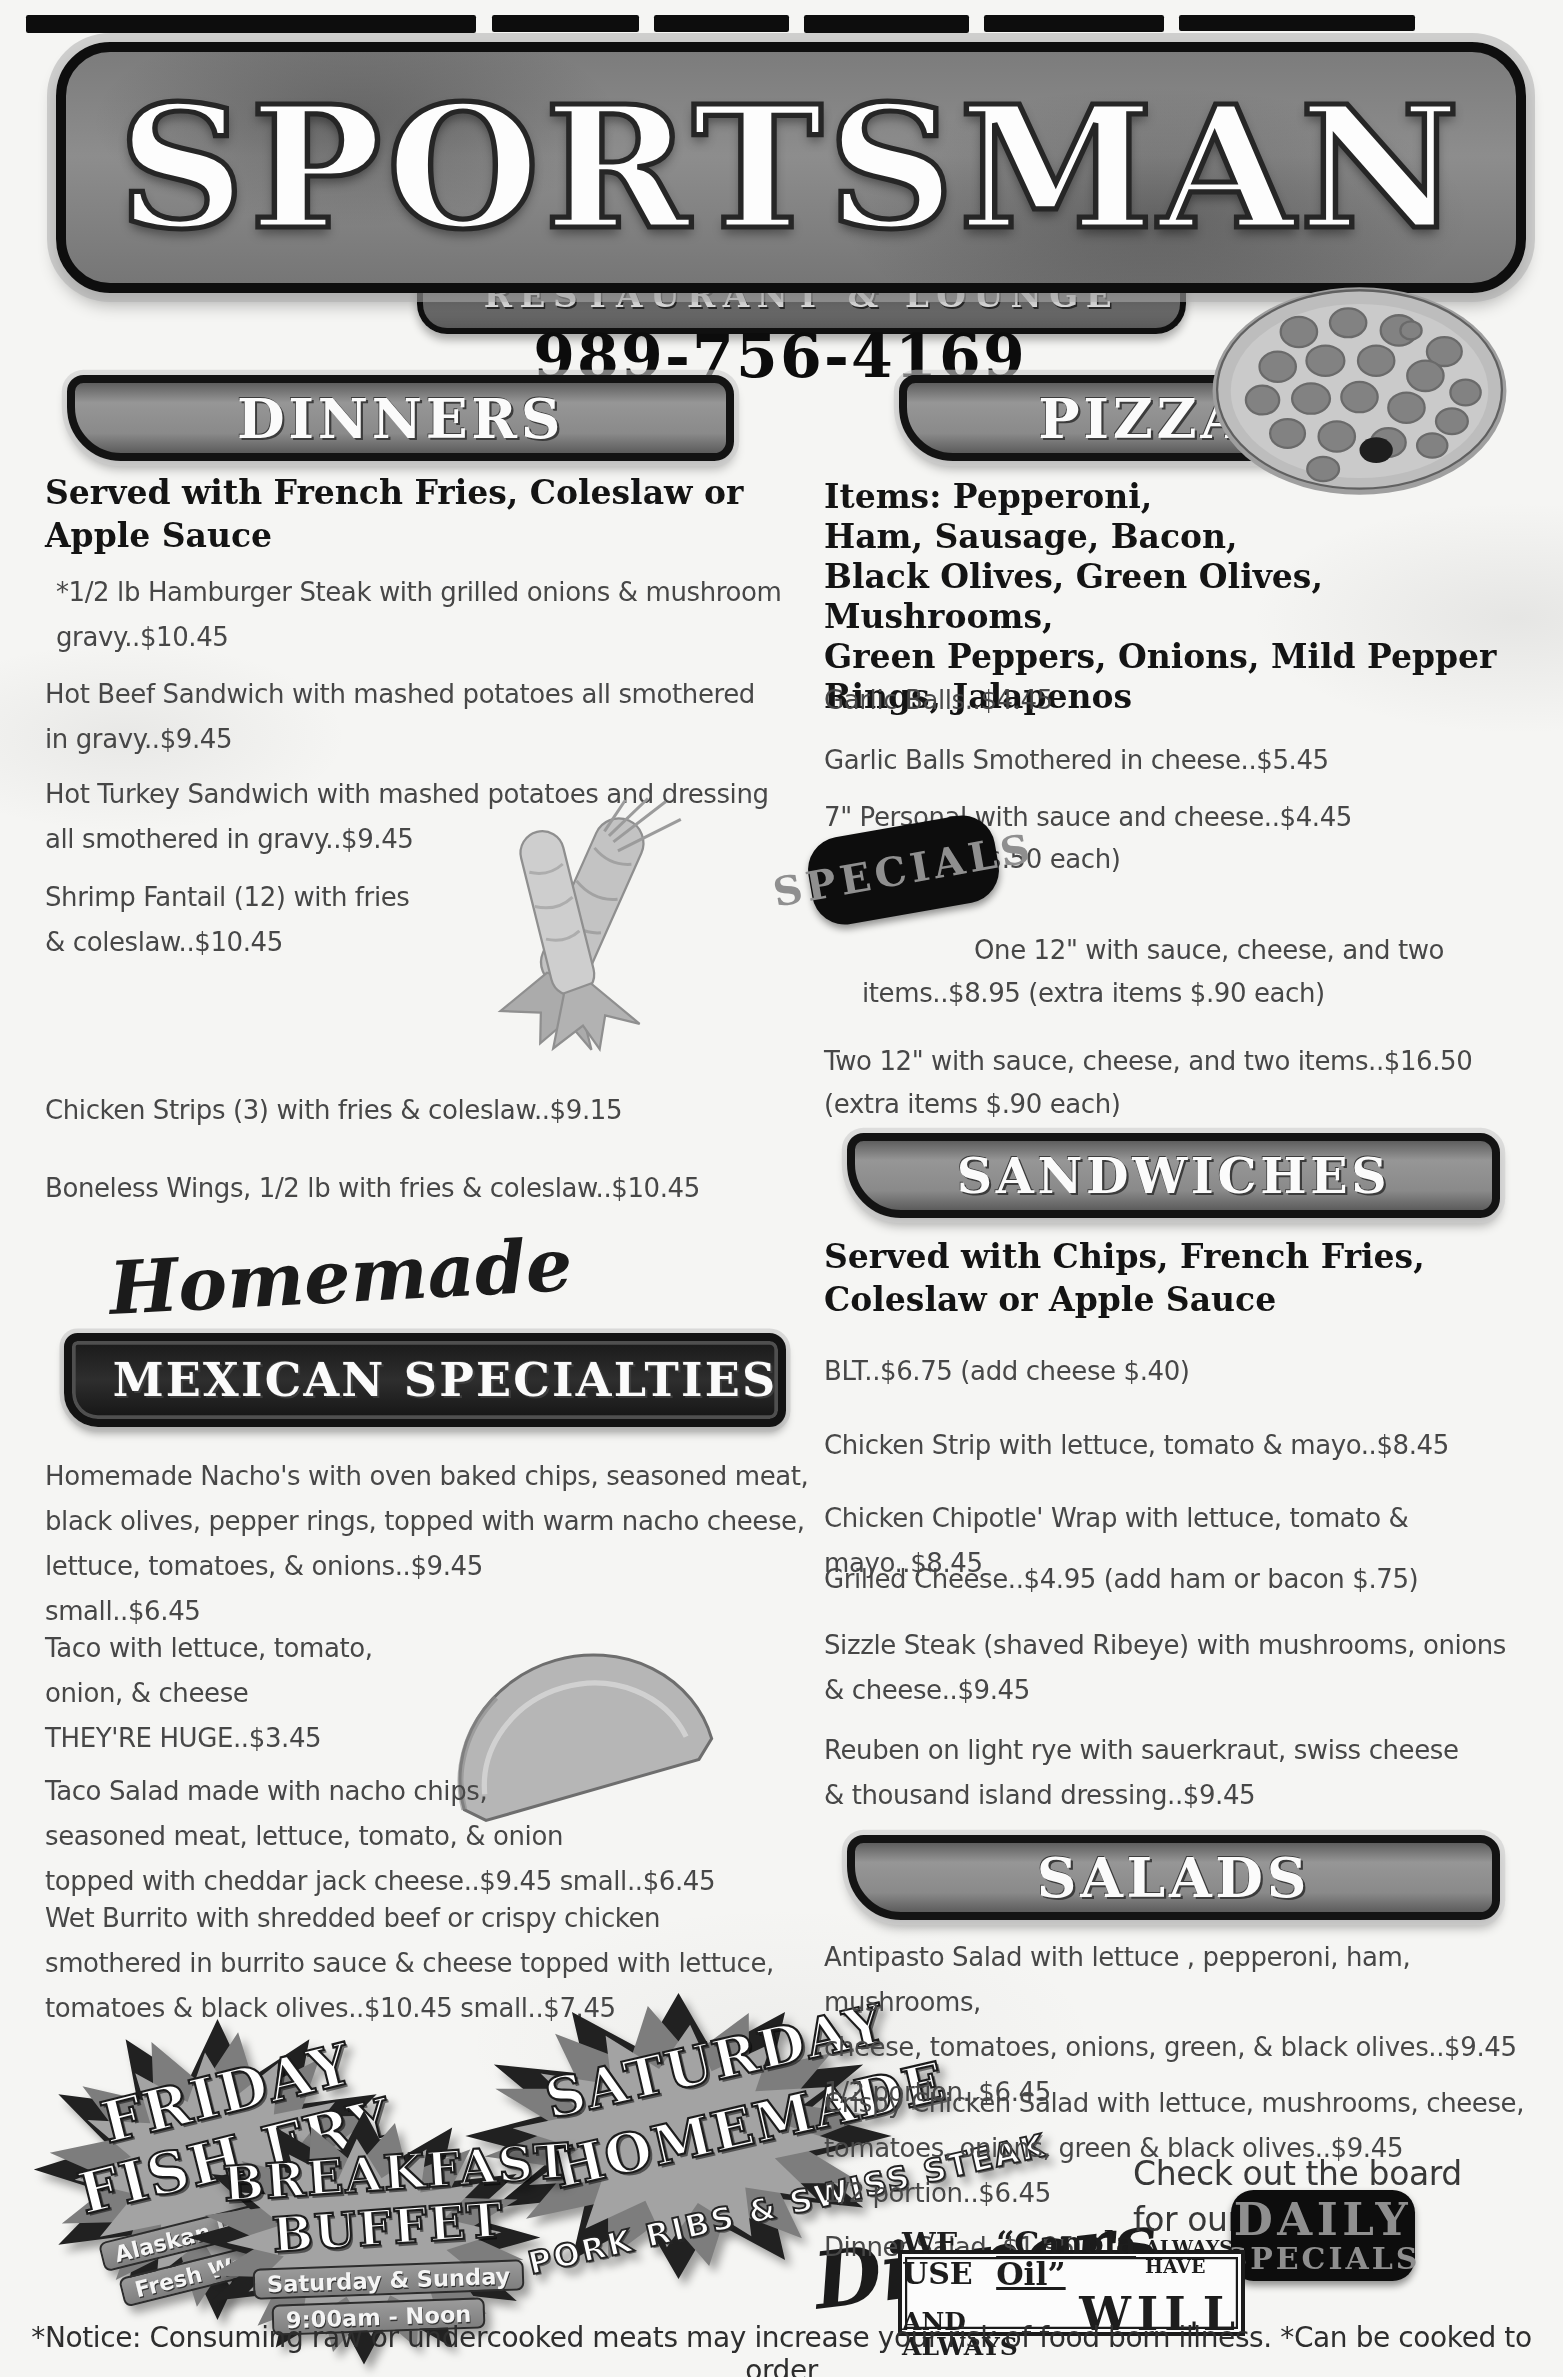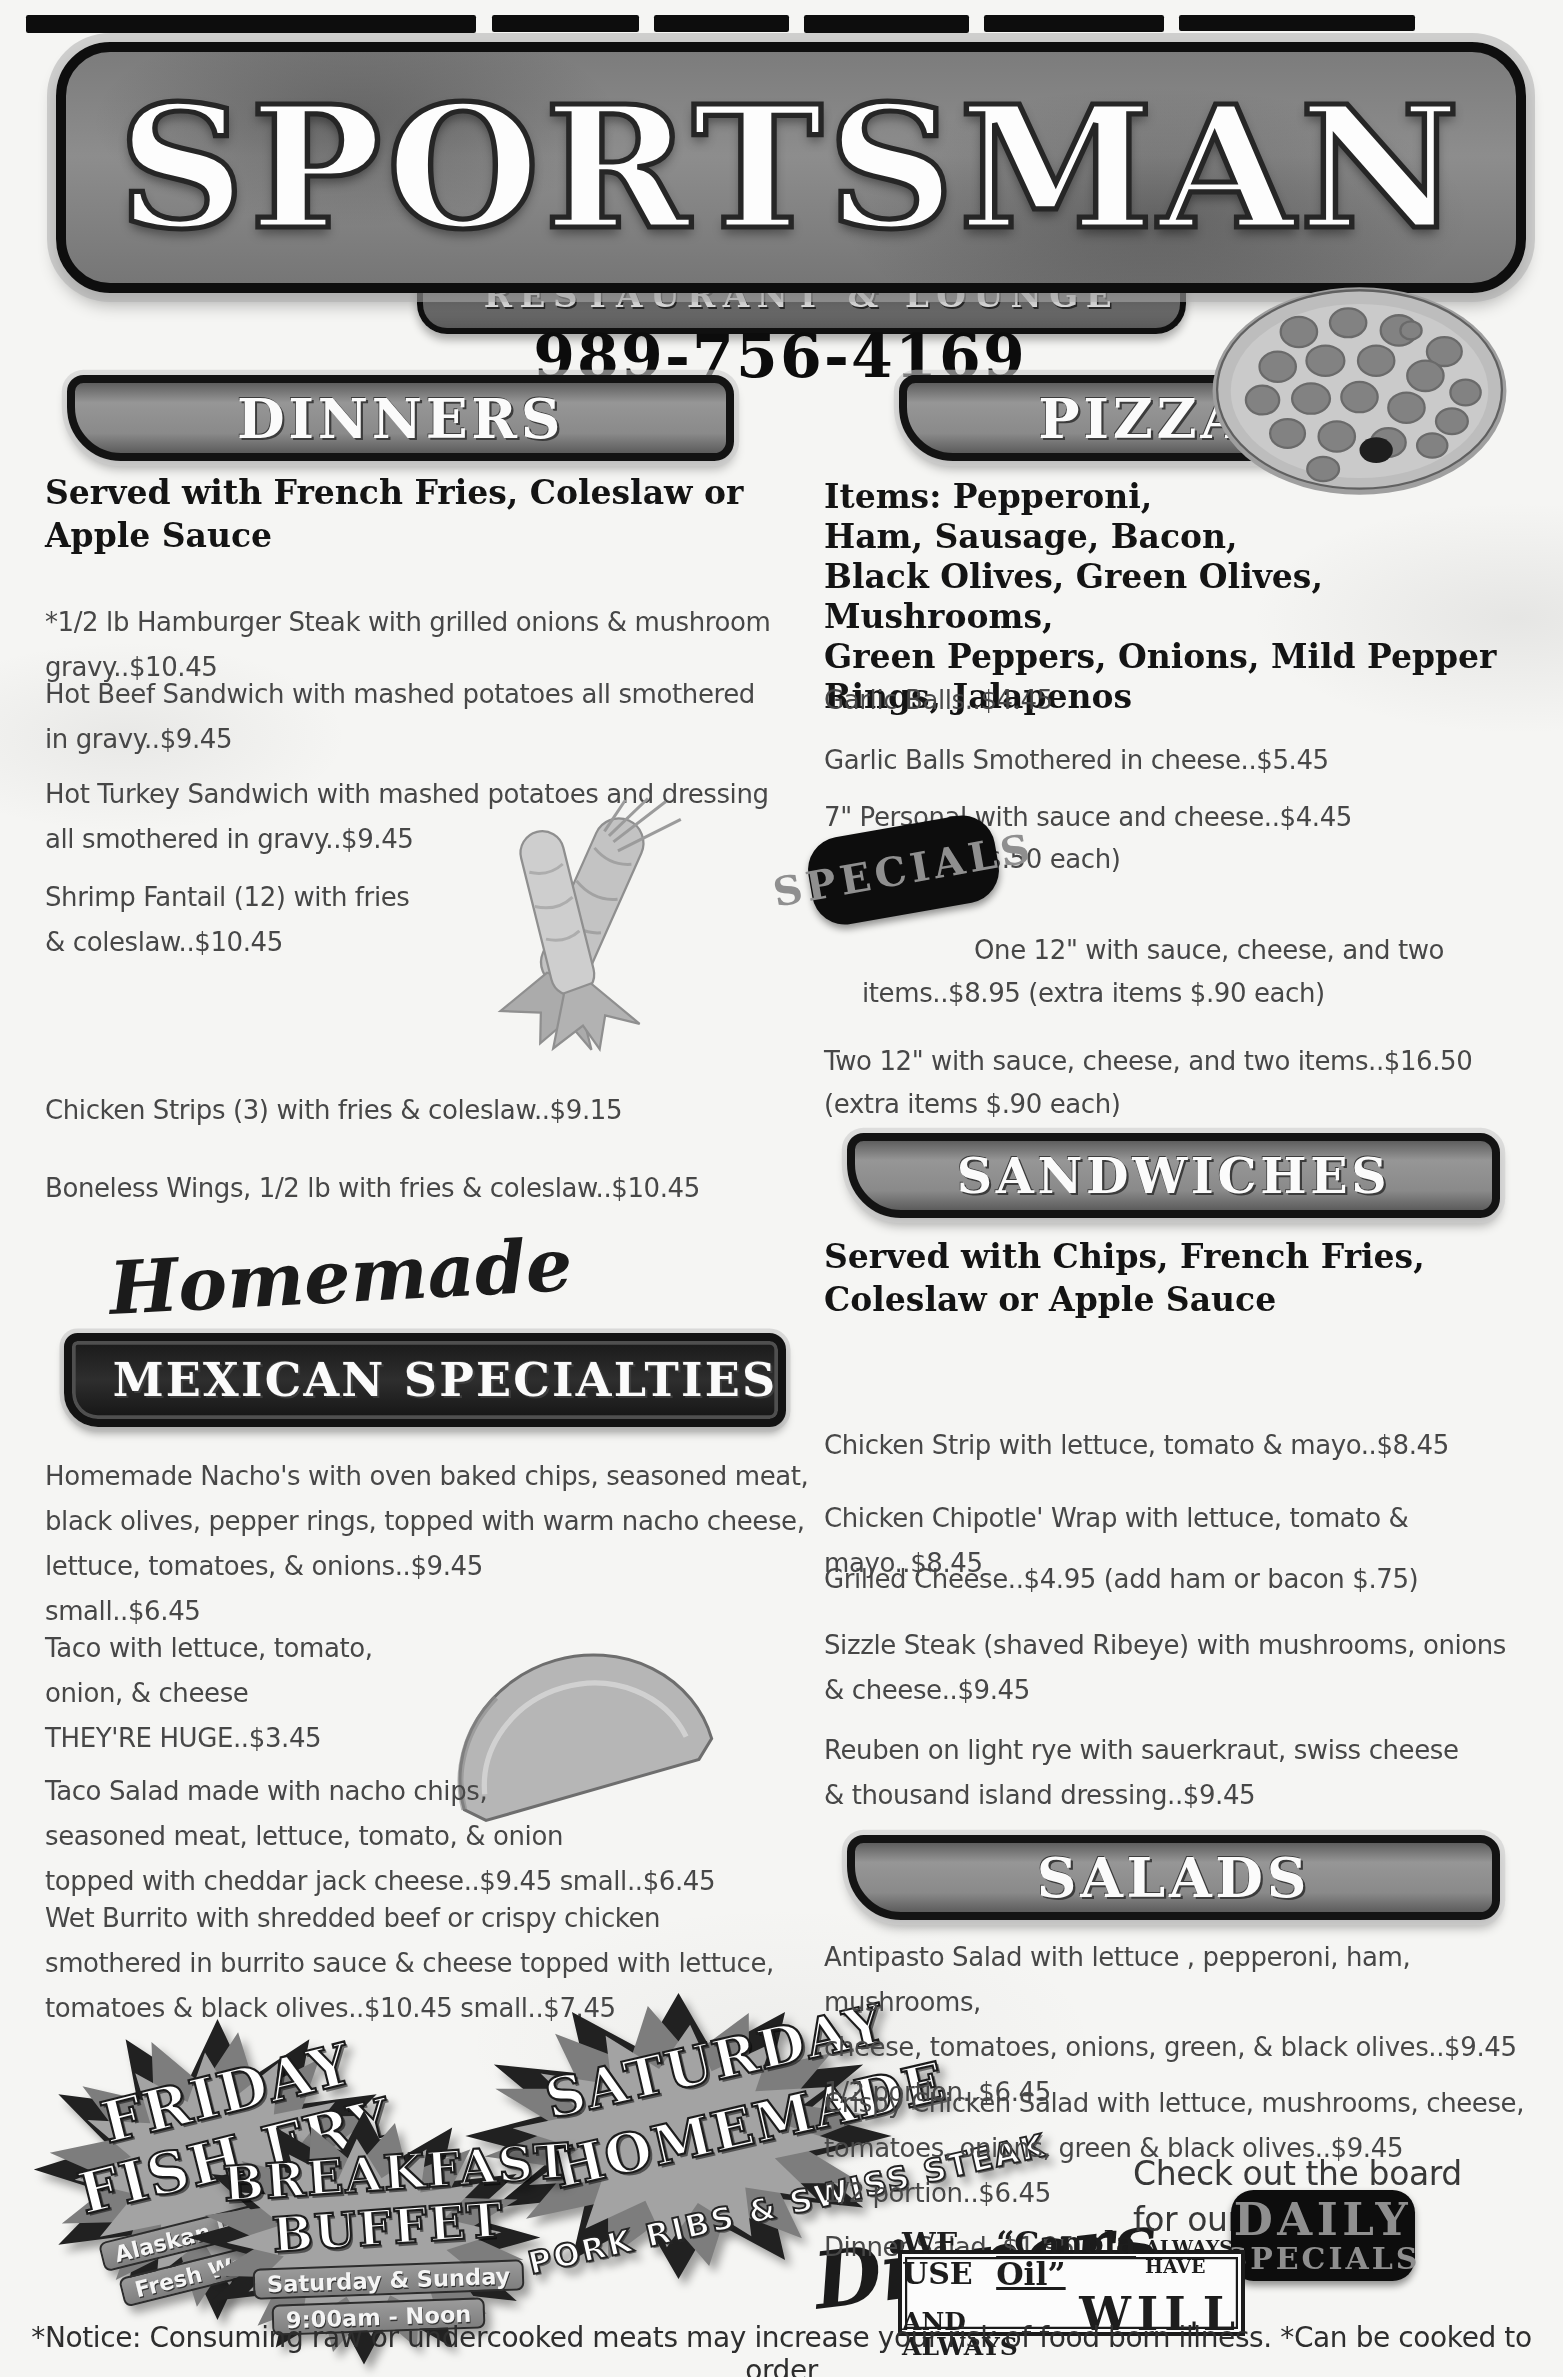--- a/index.html
+++ b/index.html
@@ -133,21 +133,21 @@
         <ellipse cx="268" cy="60" rx="14" ry="12"></ellipse>
     </g>
     <ellipse cx="222" cy="218" rx="22" ry="17" fill="#1e1e1e"></ellipse>
   </svg>
 
   <div class="banner" style="left:67px;top:375px;width:651px;height:70px;">
     <span class="banner-txt" style="font-size:55px;">DINNERS</span>
   </div>
   <div class="intro" style="left:45px;top:471px;">Served with French Fries, Coleslaw or
 Apple Sauce</div>
-  <div class="item" style="left:45px;top:570px;margin-top:30px;">*1/2 lb Hamburger Steak with grilled onions &amp; mushroom
+  <div class="item" style="left:56px;top:570px;">*1/2 lb Hamburger Steak with grilled onions &amp; mushroom
 gravy..$10.45</div>
   <div class="item" style="left:45px;top:672px;">Hot Beef Sandwich with mashed potatoes all smothered
 in gravy..$9.45</div>
   <div class="item" style="left:45px;top:772px;">Hot Turkey Sandwich with mashed potatoes and dressing
  all smothered in gravy..$9.45</div>
 
   <svg style="position:absolute;left:426px;top:797px;width:300px;height:274px;" viewBox="0 0 400 366">
     <g stroke="#8f8f8f" stroke-width="3" fill="#c3c3c3">
       <g transform="rotate(24 210 160)">
         <rect x="180" y="18" width="66" height="240" rx="33"></rect>
@@ -263,20 +263,21 @@
   <div class="item" style="left:862px;top:929px;text-indent:112px;line-height:43px;">One 12" with sauce, cheese, and two
 items..$8.95 (extra items $.90 each)</div>
   <div class="item" style="left:824px;top:1040px;line-height:43px;">Two 12" with sauce, cheese, and two items..$16.50
  (extra items $.90 each)</div>
 
   <div class="banner" style="left:847px;top:1133px;width:637px;height:69px;">
     <span class="banner-txt" style="font-size:49px;">SANDWICHES</span>
   </div>
   <div class="intro" style="left:824px;top:1235px;">Served with Chips, French Fries,
 Coleslaw or Apple Sauce</div>
+  <div class="item" style="left:824px;top:1349px;">BLT..$6.75  (add cheese $.40)</div>
   <div class="item" style="left:824px;top:1423px;">Chicken Strip with lettuce, tomato &amp; mayo..$8.45</div>
   <div class="item" style="left:824px;top:1496px;">Chicken Chipotle' Wrap with lettuce, tomato &amp; mayo..$8.45</div>
   <div class="item" style="left:824px;top:1557px;">Grilled Cheese..$4.95  (add ham or bacon $.75)</div>
   <div class="item" style="left:824px;top:1623px;">Sizzle Steak (shaved Ribeye) with mushrooms, onions
 &amp; cheese..$9.45</div>
   <div class="item" style="left:824px;top:1728px;">Reuben on light rye with sauerkraut, swiss cheese
 &amp; thousand island dressing..$9.45</div>
 
   <div class="banner" style="left:847px;top:1835px;width:637px;height:69px;text-align:center;">
     <span class="banner-txt" style="font-size:55px;">SALADS</span>

